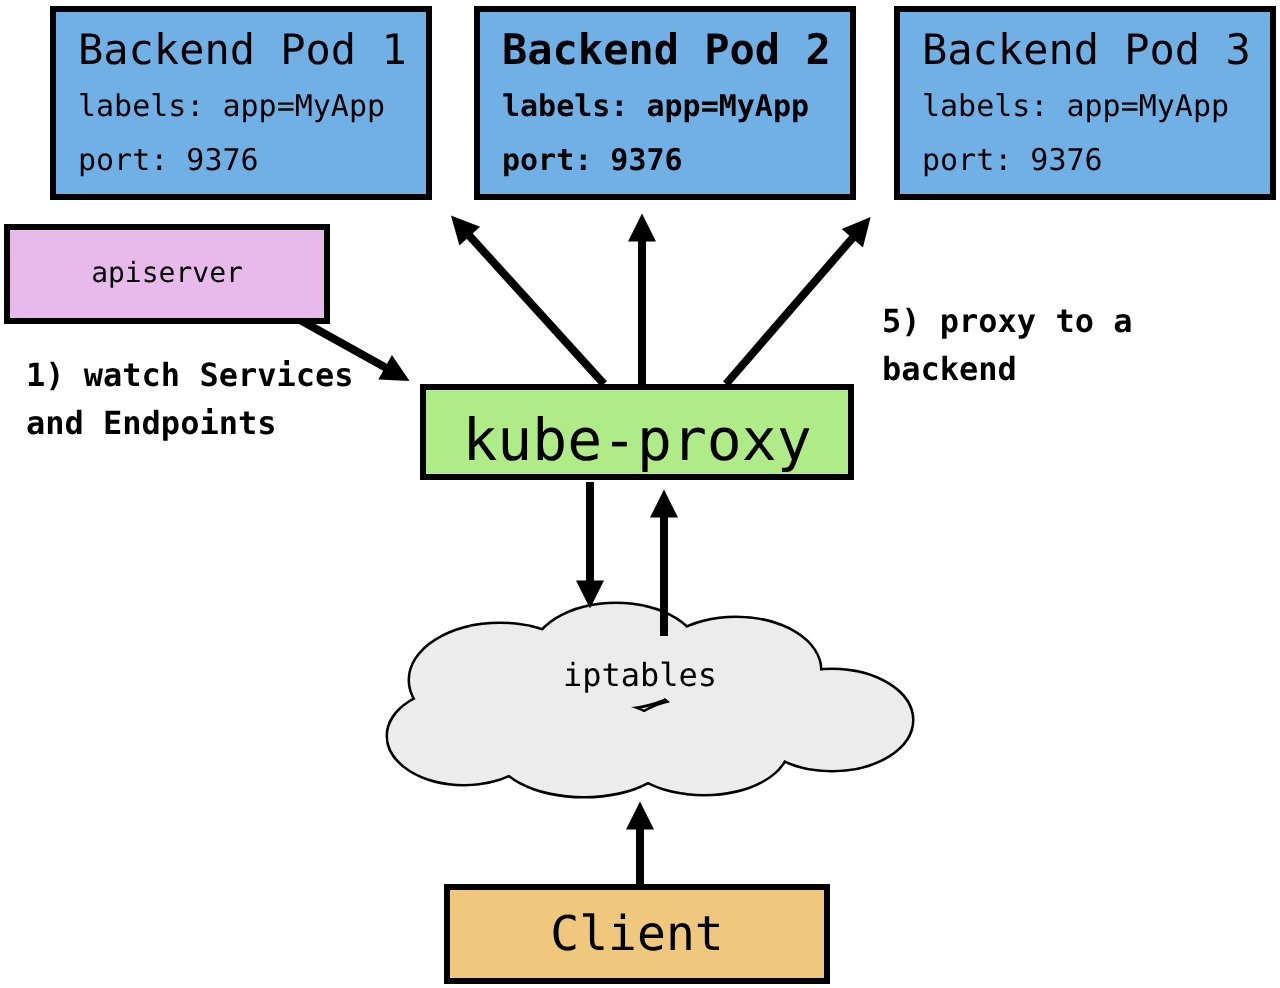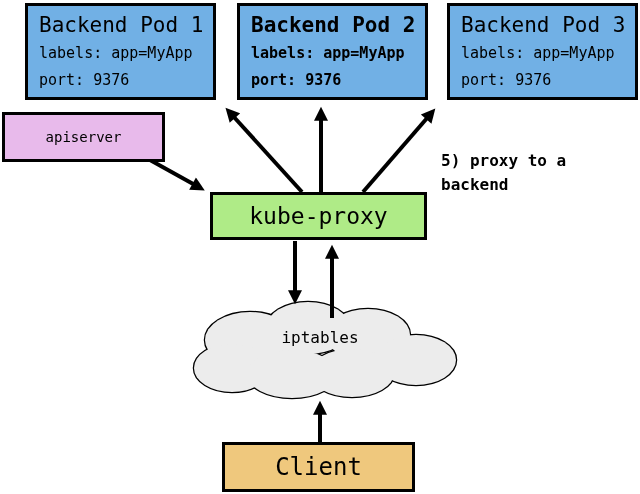--- a/index.html
+++ b/index.html
@@ -35,21 +35,21 @@
     font-size: 15px;
     line-height: 27px;
     white-space: nowrap;
   }
   .node-label-box {
     display: flex;
     align-items: center;
     justify-content: center;
   }
   .apiserver { background: #E8BAEB; font-size: 14px; }
-  .kube-proxy { background: #AFEB87; font-size: 23px; }
+  .kube-proxy { background: #AFEB87; font-size: 29px; align-items: flex-end; }
   .client { background: #EFC87D; font-size: 24px; }
   .annotation {
     position: absolute;
     font-size: 16px;
     font-weight: bold;
     line-height: 24px;
     white-space: pre-line;
   }
   .cloud-label {
     position: absolute;
@@ -139,15 +139,17 @@
   <div class="box node-label-box kube-proxy" style="left:210px; top:192px; width:217px; height:48px;">
     <span>kube-proxy</span>
   </div>
 
   <div class="box node-label-box client" style="left:222px; top:442px; width:193px; height:50px;">
     <span>Client</span>
   </div>
 
   <div class="cloud-label">iptables</div>
 
+  <div class="annotation" style="left:13px; top:176px;">1) watch Services
+and Endpoints</div>
   <div class="annotation" style="left:414px; top:149px;margin-left:27px;">5) proxy to a backend</div>
 
 </div>
 
 </body></html>

